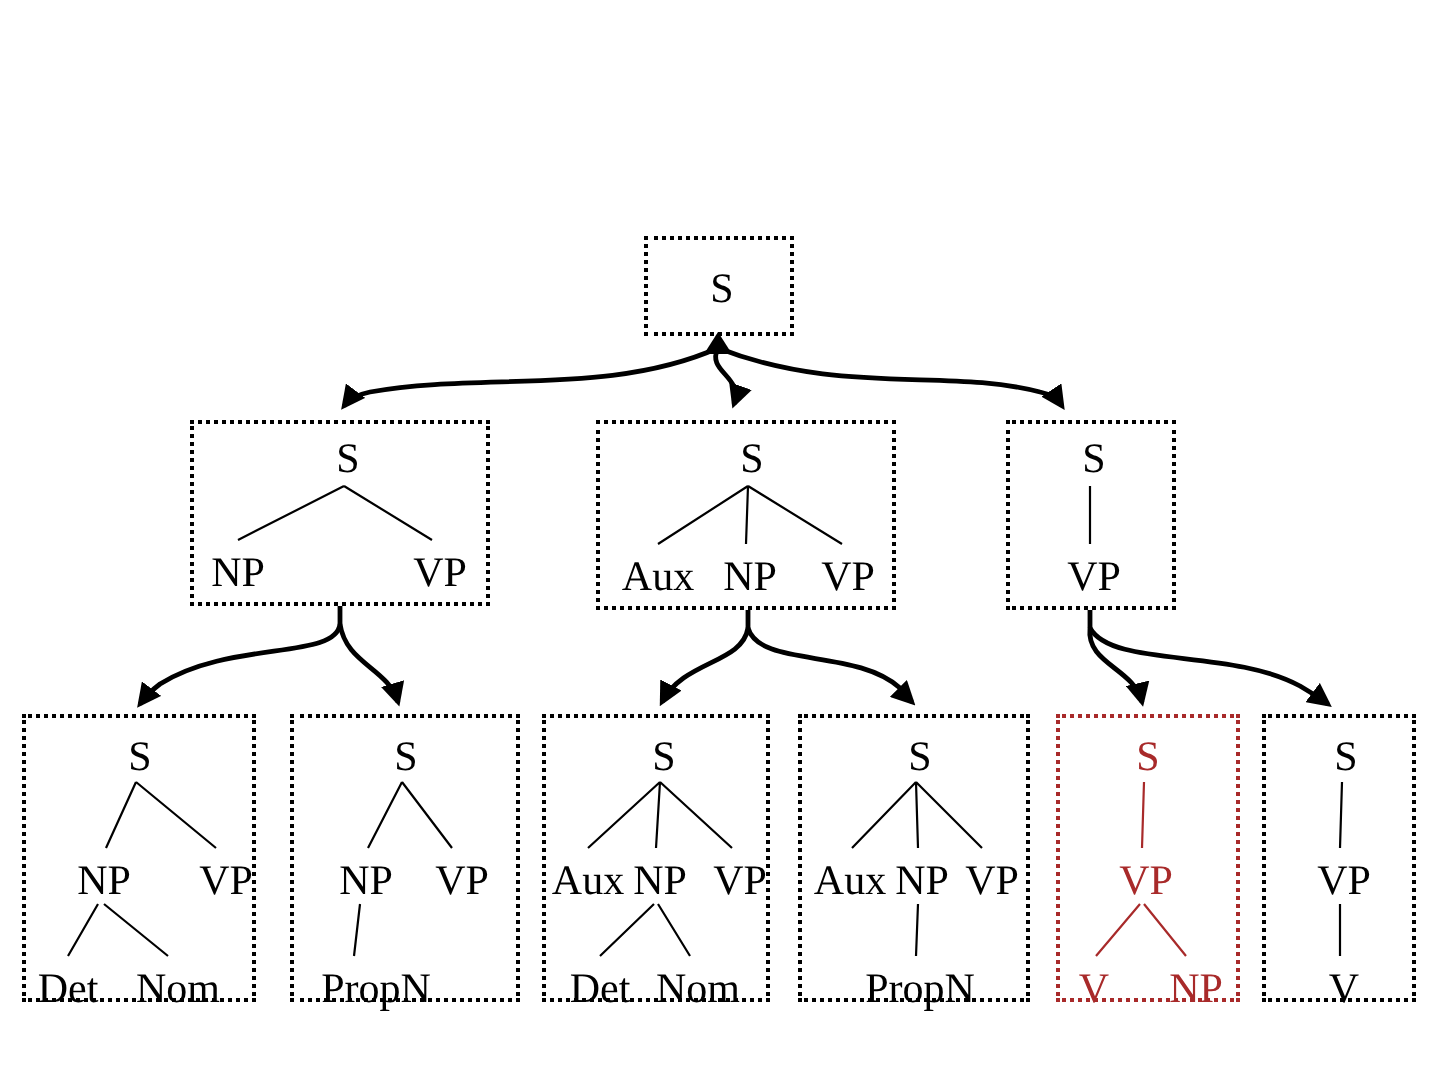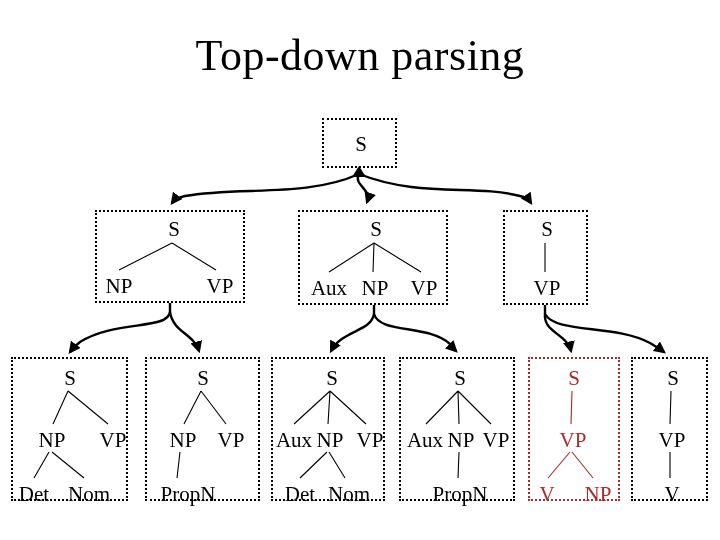--- a/index.html
+++ b/index.html
@@ -25,21 +25,20 @@
   .edge{stroke:#000;stroke-width:1.1;fill:none;}
   .edge.red{stroke:#a82a2a;}
   .arrow{stroke:#000;stroke-width:2.4;fill:none;}
   .origin-tri{fill:#000;stroke:none;}
 </style>
 </head>
 <body>
 
 <div class="slide">
 
-  <h1 class="title">Top-down parsing</h1>
 
   <svg class="wires" width="720" height="540" viewBox="0 0 720 540" xmlns="http://www.w3.org/2000/svg">
     <defs>
       <marker id="ah" viewBox="0 0 10 10" refX="8" refY="5" markerWidth="5" markerHeight="5" orient="auto">
         <path d="M0,0 L10,5 L0,10 z" fill="#000"></path>
       </marker>
     </defs>
 
     <path class="origin-tri" d="M352,177 L359,166 L366,177 z"></path>
     <path class="arrow" marker-end="url(#ah)" d="M359,174 C305,198 240,186 185,196 C180,197 175,199 172,203"></path>

